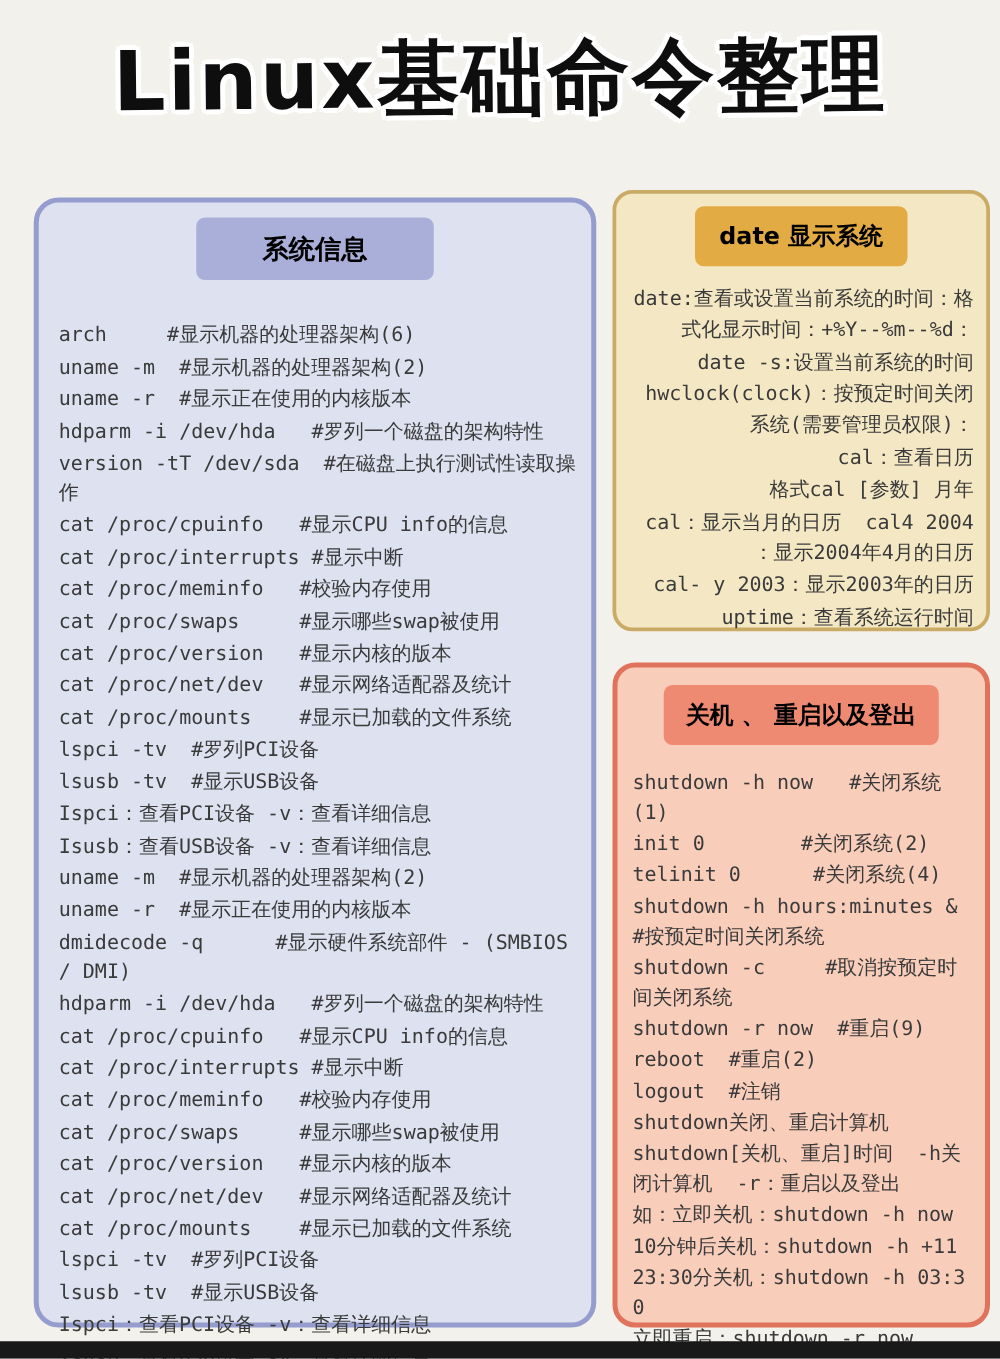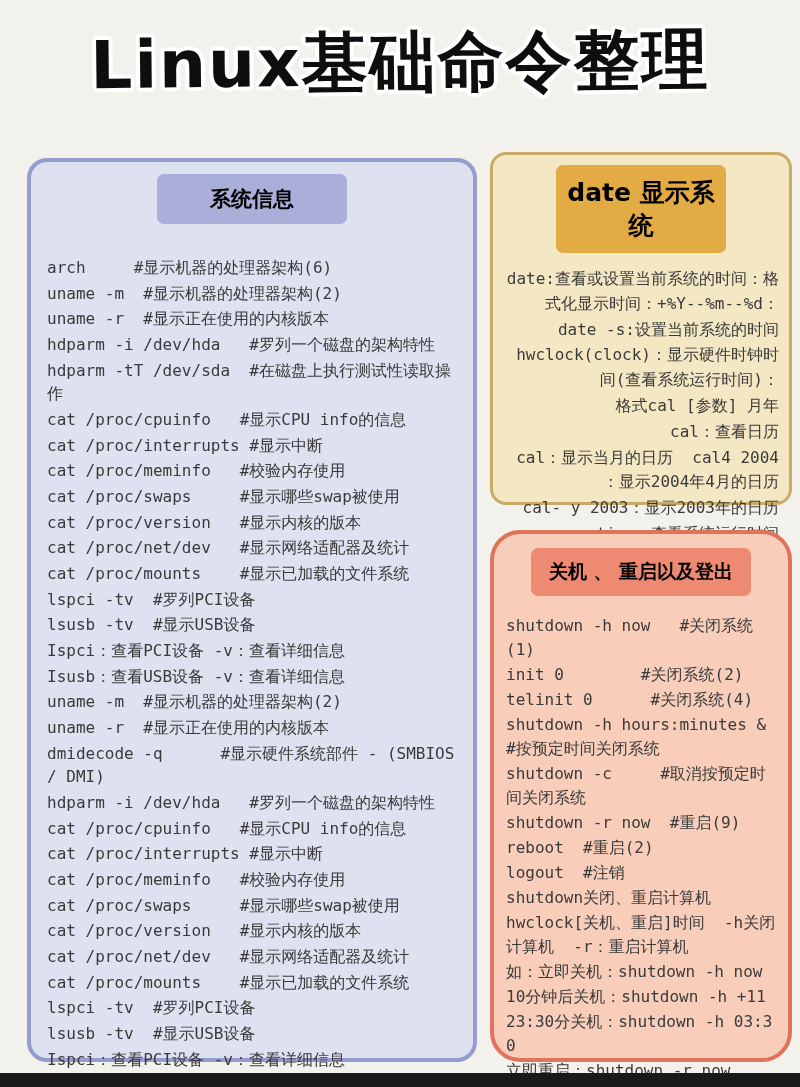--- a/index.html
+++ b/index.html
@@ -71,32 +71,32 @@
     left: 490px; top: 152px;
     width: 302px; height: 353px;
     background: #f4e7c3;
     border: 3px solid #c9ab66;
     border-radius: 16px;
     padding: 8px 10px;
   }
   .panel-date .panel-header {
     width: 170px;
     background: #e3ab44;
-    font-size: 25px;
+    font-size: 19px;
     margin-top: 2px;
   }
   .panel-date .panel-body { margin-top: 14px; padding-left: 2px; text-align: right; }
   .panel-date .code-line { line-height: 1.55; margin-bottom: 1px; }
   
   .panel-shutdown {
     left: 490px; top: 530px;
     width: 302px; height: 532px;
     background: #f8cdba;
     border: 4px solid #e0735b;
-    border-radius: 30px;
+    border-radius: 18px;
     padding: 8px 10px;
   }
   .panel-shutdown .panel-header {
     width: 220px;
     background: #ee8972;
     font-size: 19px;
     margin-top: 6px;
   }
   .panel-shutdown .panel-body { margin-top: 18px; padding-left: 2px; }
   .panel-shutdown .code-line { line-height: 1.5; margin-bottom: 1px; }
@@ -112,21 +112,21 @@
 
 <h1 class="page-title">Linux基础命令整理</h1>
 
 <div class="panel panel-system">
   <div class="panel-header">系统信息</div>
   <div class="panel-body">
       <div class="code-line">arch     #显示机器的处理器架构(6)</div>
       <div class="code-line">uname -m  #显示机器的处理器架构(2)</div>
       <div class="code-line">uname -r  #显示正在使用的内核版本</div>
       <div class="code-line">hdparm -i /dev/hda   #罗列一个磁盘的架构特性</div>
-      <div class="code-line">hdparm -tT /dev/sda  #在磁盘上执行测试性读取操作</div>
+      <div class="code-line">version -tT /dev/sda  #在磁盘上执行测试性读取操作</div>
       <div class="code-line">cat /proc/cpuinfo   #显示CPU info的信息</div>
       <div class="code-line">cat /proc/interrupts #显示中断</div>
       <div class="code-line">cat /proc/meminfo   #校验内存使用</div>
       <div class="code-line">cat /proc/swaps     #显示哪些swap被使用</div>
       <div class="code-line">cat /proc/version   #显示内核的版本</div>
       <div class="code-line">cat /proc/net/dev   #显示网络适配器及统计</div>
       <div class="code-line">cat /proc/mounts    #显示已加载的文件系统</div>
       <div class="code-line">lspci -tv  #罗列PCI设备</div>
       <div class="code-line">lsusb -tv  #显示USB设备</div>
       <div class="code-line">Ispci：查看PCI设备 -v：查看详细信息</div>
@@ -147,42 +147,42 @@
       <div class="code-line">Ispci：查看PCI设备 -v：查看详细信息</div>
       <div class="code-line">Isusb：查看USB设备 -v：查看详细信息</div>
     </div>
 </div>
 
 <div class="panel panel-date">
   <div class="panel-header">date 显示系统</div>
   <div class="panel-body">
       <div class="code-line">date:查看或设置当前系统的时间：格式化显示时间：+%Y--%m--%d：</div>
       <div class="code-line">date -s:设置当前系统的时间</div>
-      <div class="code-line">hwclock(clock)：显示硬件时钟时间(查看系统运行时间)：</div>
+      <div class="code-line">hwclock(clock)：按预定时间关闭系统(需要管理员权限)：</div>
+      <div class="code-line">cal：查看日历</div>
       <div class="code-line">格式cal [参数] 月年</div>
-      <div class="code-line">cal：查看日历</div>
       <div class="code-line">cal：显示当月的日历  cal4 2004 ：显示2004年4月的日历</div>
       <div class="code-line">cal- y 2003：显示2003年的日历</div>
       <div class="code-line">uptime：查看系统运行时间</div>
     </div>
 </div>
 
 <div class="panel panel-shutdown">
   <div class="panel-header">关机 、 重启以及登出</div>
   <div class="panel-body">
       <div class="code-line">shutdown -h now   #关闭系统(1)</div>
       <div class="code-line">init 0        #关闭系统(2)</div>
       <div class="code-line">telinit 0      #关闭系统(4)</div>
       <div class="code-line">shutdown -h hours:minutes &amp; #按预定时间关闭系统</div>
       <div class="code-line">shutdown -c     #取消按预定时间关闭系统</div>
       <div class="code-line">shutdown -r now  #重启(9)</div>
       <div class="code-line">reboot  #重启(2)</div>
       <div class="code-line">logout  #注销</div>
       <div class="code-line">shutdown关闭、重启计算机</div>
-      <div class="code-line">hwclock[关机、重启]时间  -h关闭计算机  -r：重启计算机</div>
+      <div class="code-line">shutdown[关机、重启]时间  -h关闭计算机  -r：重启以及登出</div>
       <div class="code-line">如：立即关机：shutdown -h now</div>
       <div class="code-line">10分钟后关机：shutdown -h +11</div>
       <div class="code-line">23:30分关机：shutdown -h 03:30</div>
       <div class="code-line">立即重启：shutdown -r now</div>
       <div class="code-line">poweroff：立即关闭计算机</div>
     </div>
 </div>
 
 <div class="footer-bar"></div>
 

